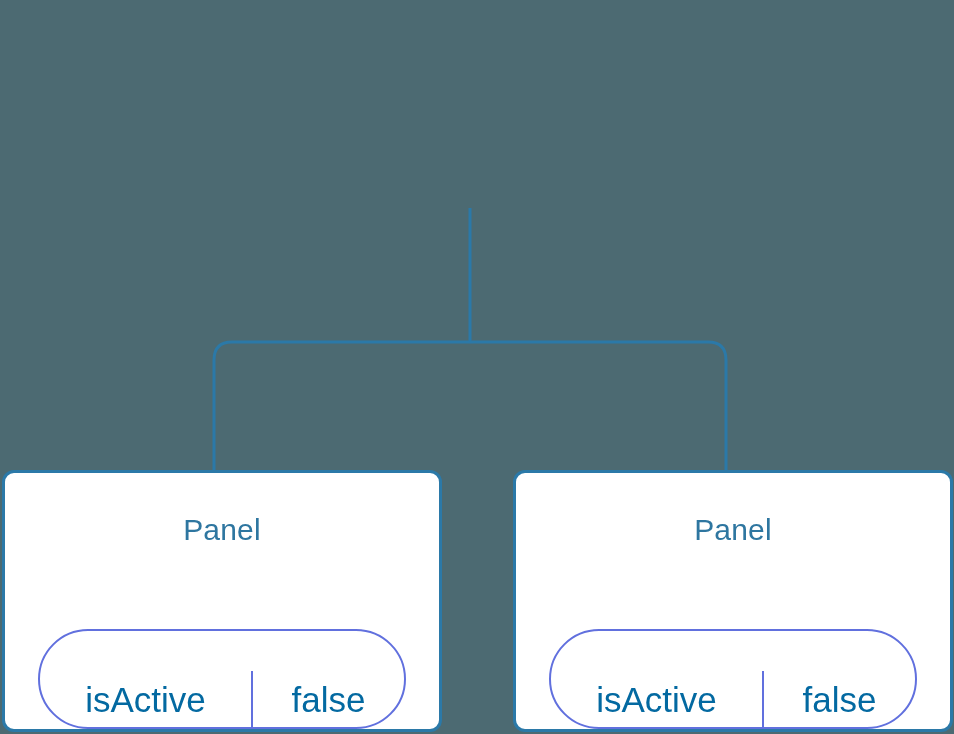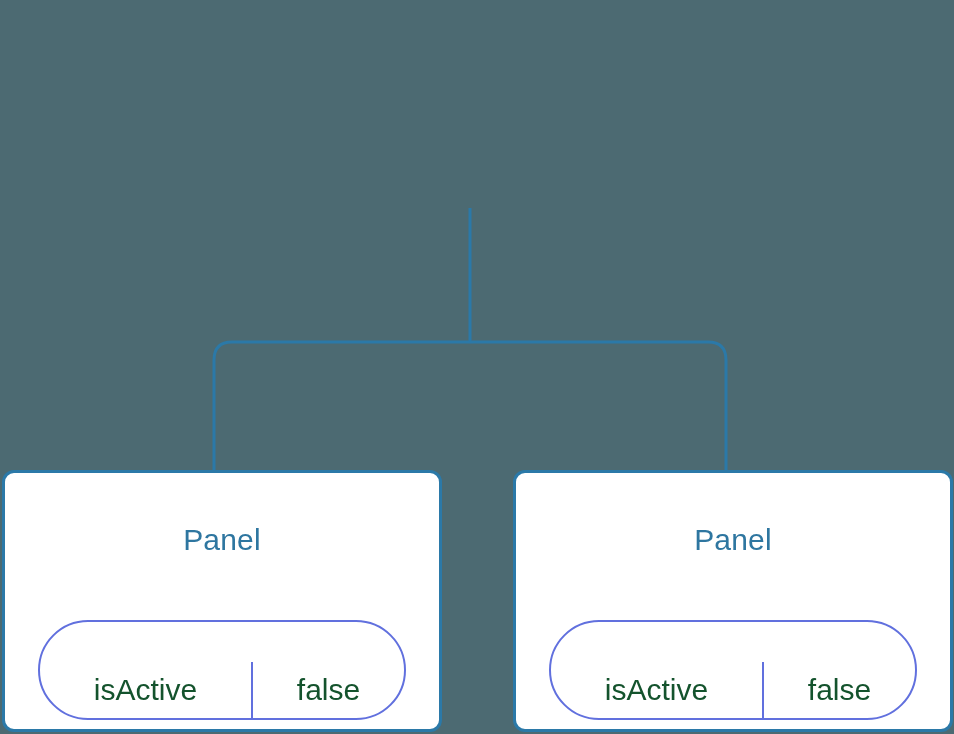--- a/index.html
+++ b/index.html
@@ -48,21 +48,21 @@
     top: 3px;
     width: 430px;
     height: 208px;
     justify-content: center;
   }
 
   .node-child {
     top: 470px;
     width: 440px;
     height: 262px;
-    justify-content: center;
+    justify-content: space-between;
     padding-top: 42px;
     gap: 36px;
   }
   .node-child.left  { left: 2px; }
   .node-child.right { left: 513px; }
 
   .node-title {
     color: #2e76a0;
     font-size: 34px;
     font-weight: 400;
@@ -85,22 +85,22 @@
     display: flex;
     align-items: stretch;
     overflow: hidden;
     background: transparent;
   }
   .state-key,
   .state-val {
     display: flex;
     align-items: center;
     justify-content: center;
-    color: #14532d;
-    font-size: 30px;
+    color: #0369a1;
+    font-size: 35px;
     line-height: 1;
     white-space: nowrap;
     box-sizing: border-box;
     margin-top: 40px;
   }
   .state-key {
     width: 213px;
     border-right: 2px solid #6170de;
   }
   .state-val {

